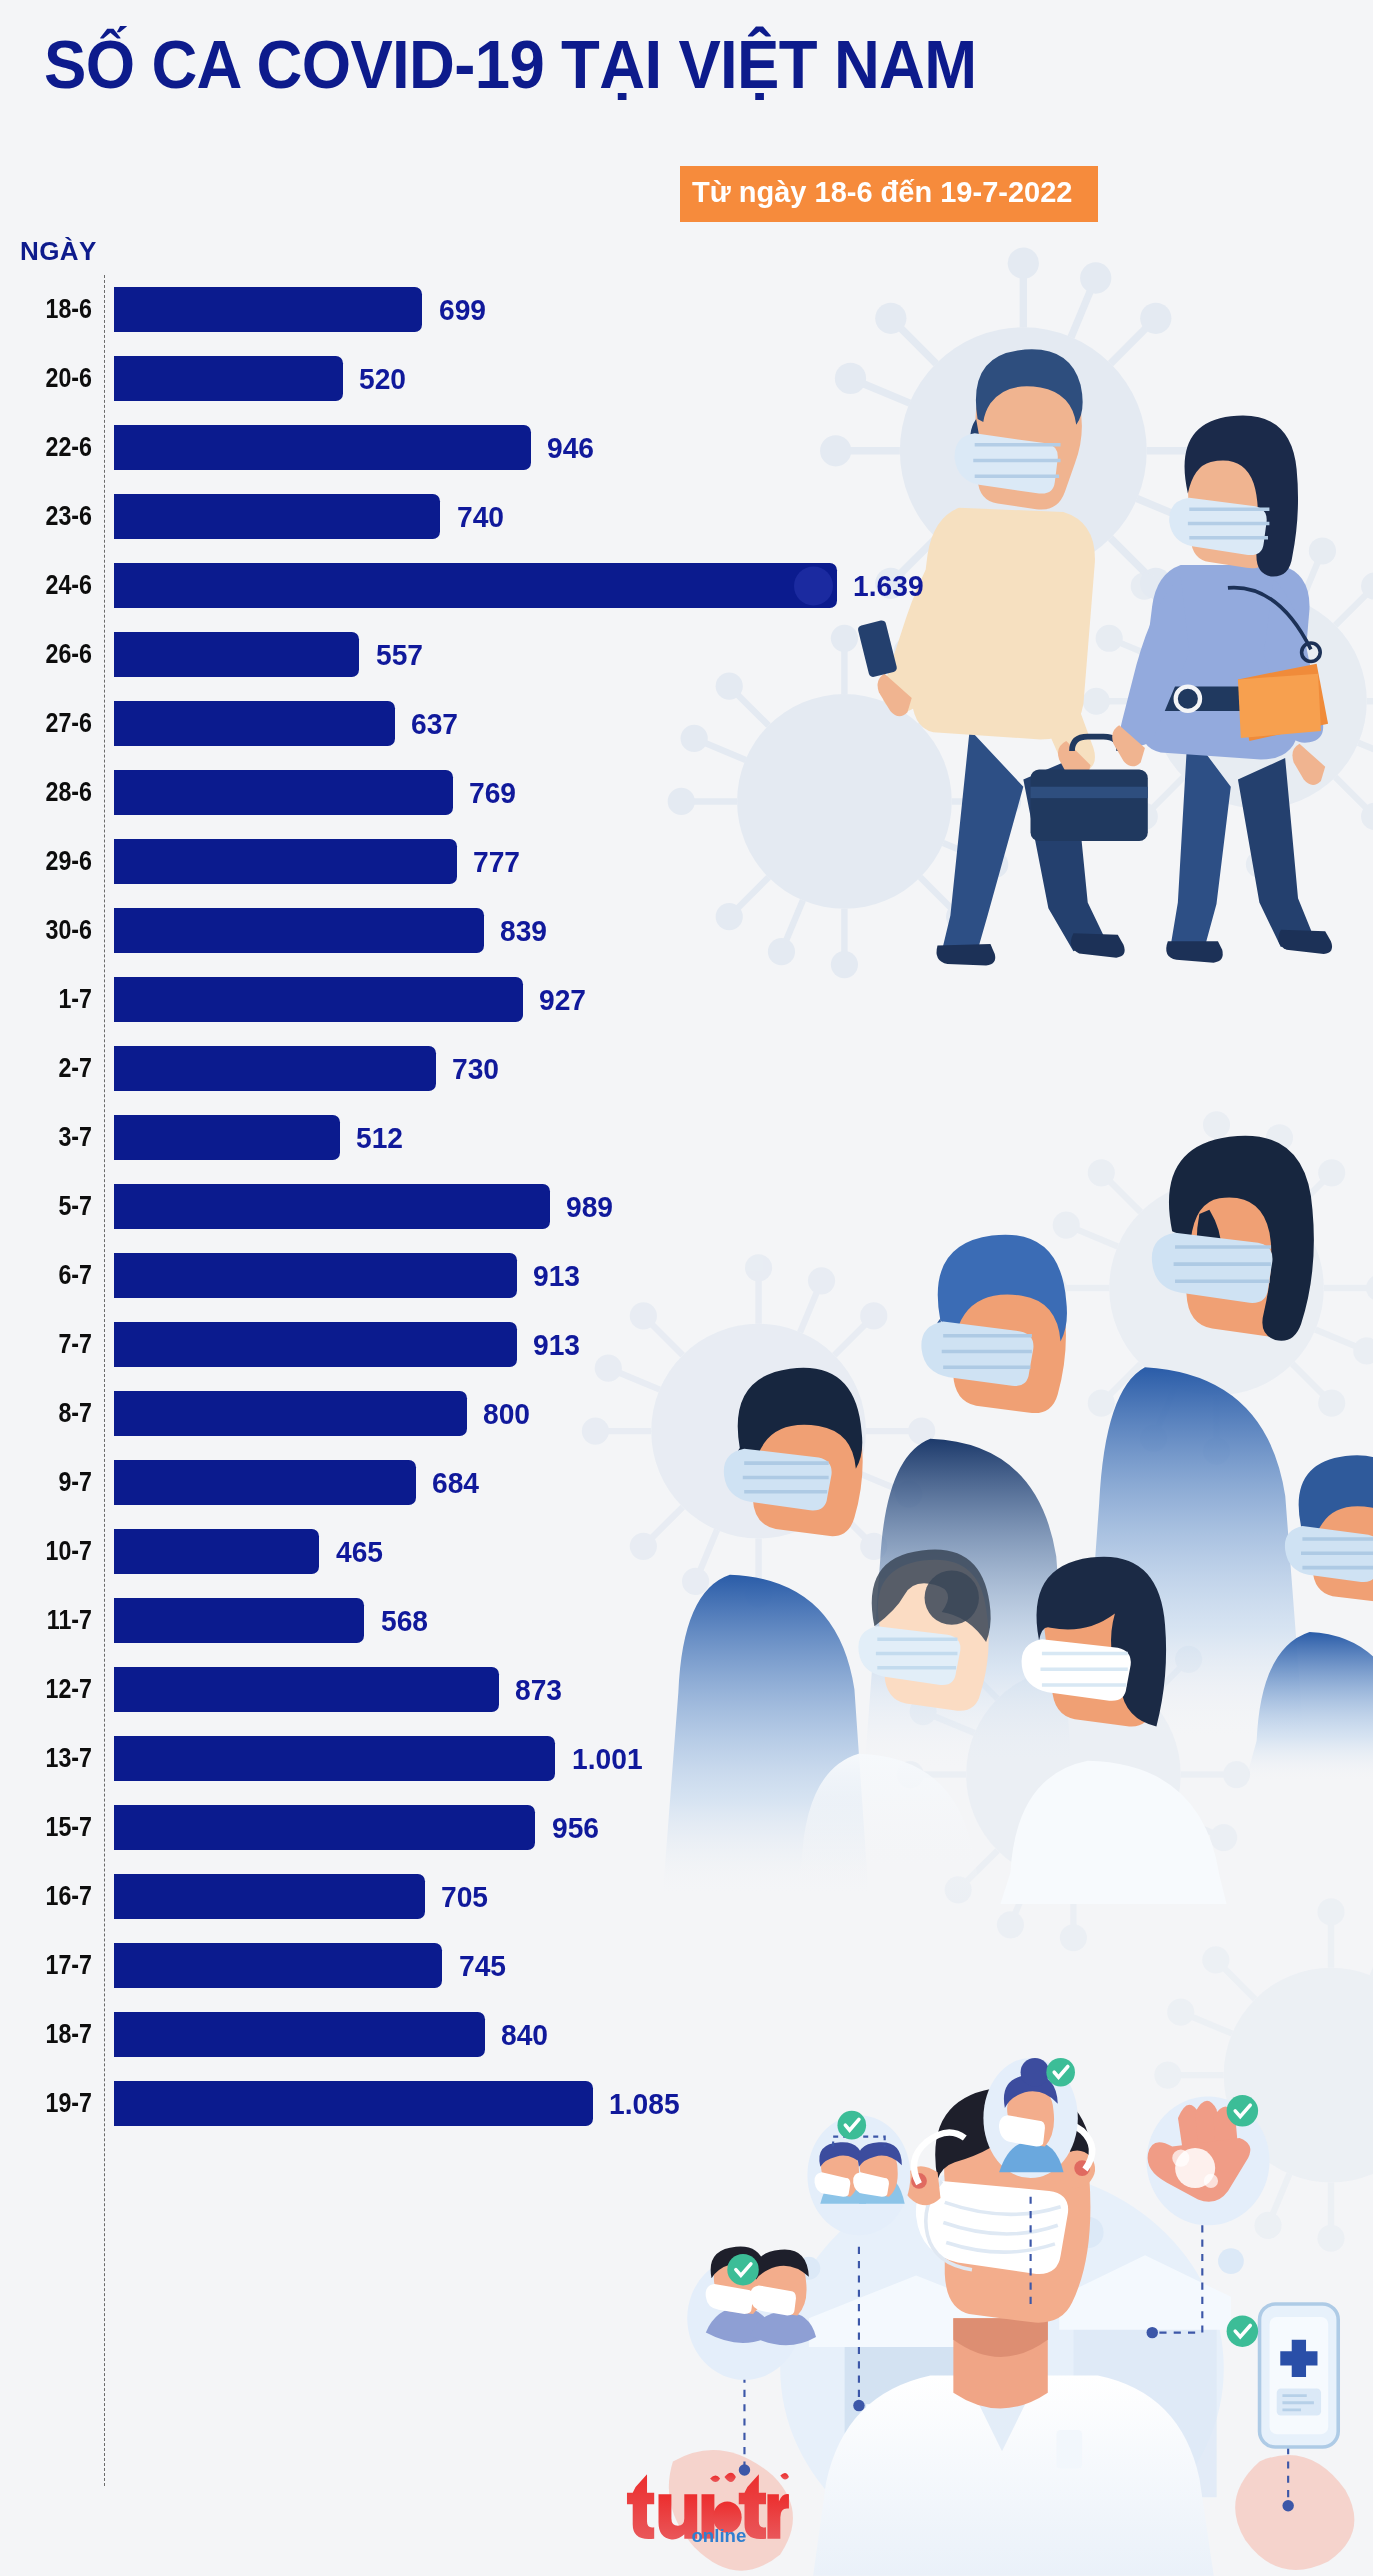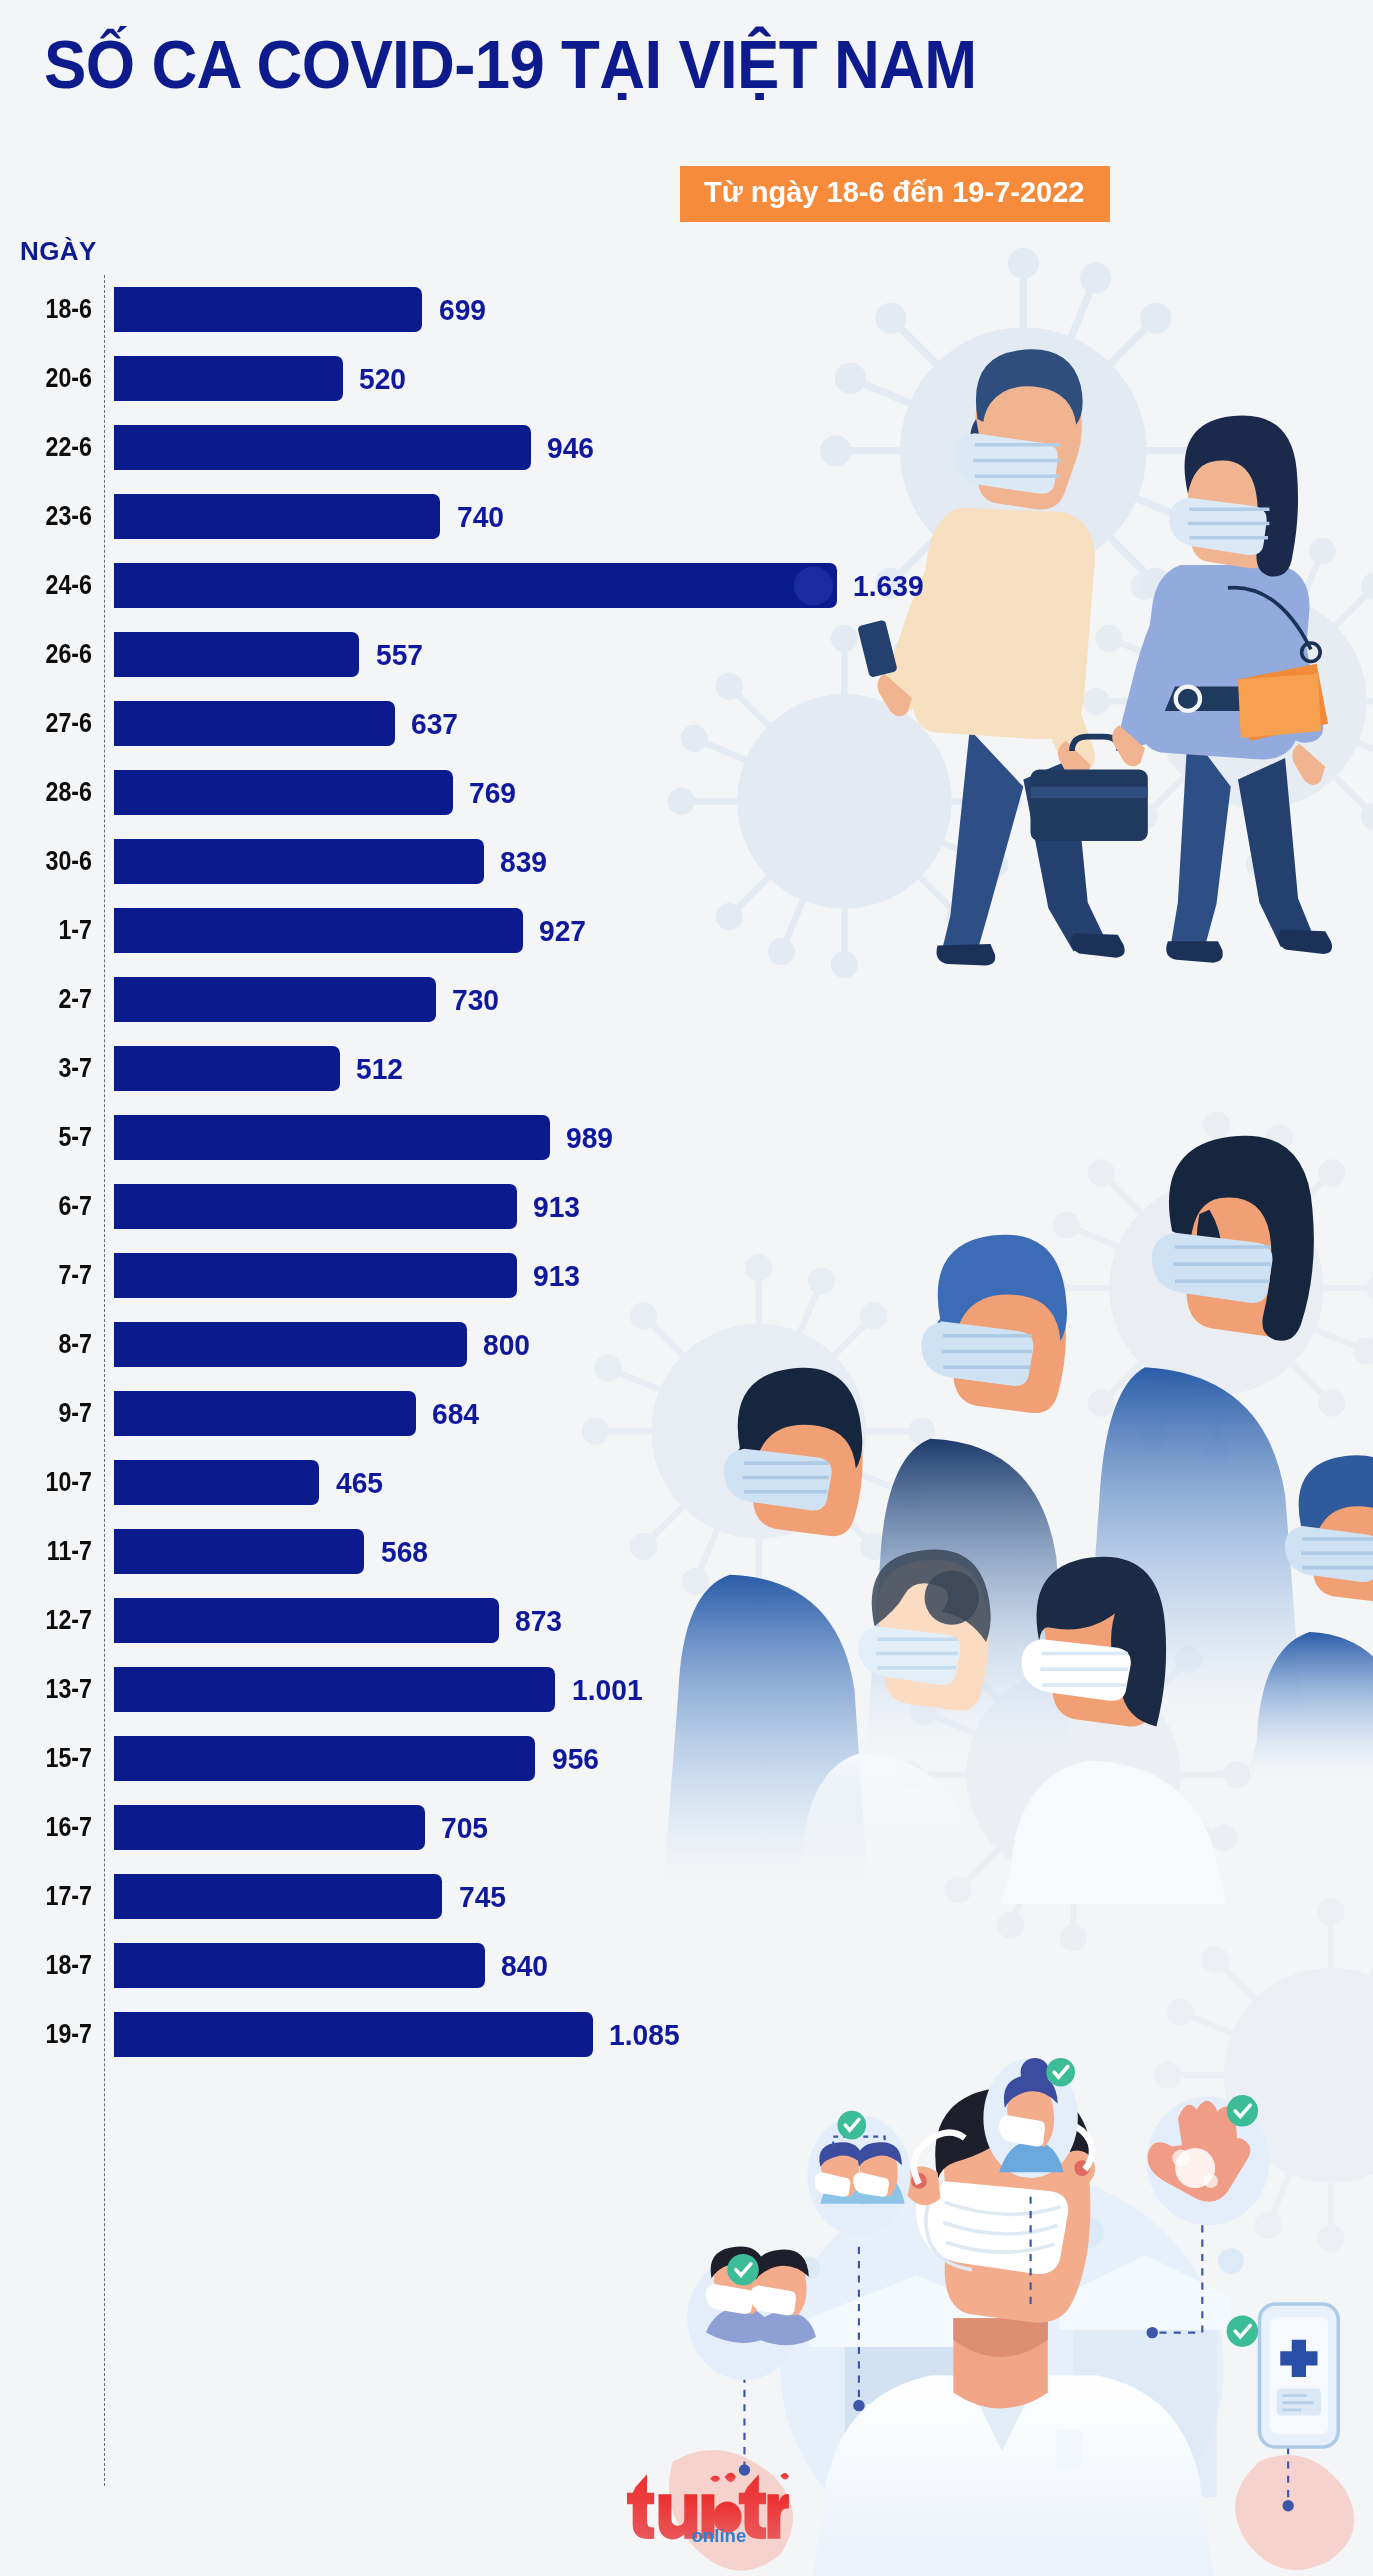--- a/index.html
+++ b/index.html
@@ -24,21 +24,21 @@
     letter-spacing:-0.7px;
     transform:scaleX(0.92);
     transform-origin:left center;
     white-space:nowrap;
   }
   .date-badge{
     position:absolute; left:680px; top:166px;
     background:#f68b3c;
     color:#ffffff;
     font-size:29px; font-weight:bold;
-    padding:10px 26px 13px 24px;
+    padding:10px 26px 13px 12px;
     white-space:nowrap;
   }
   .axis-caption{
     position:absolute; left:20px; top:236px;
     color:#0d1b8c; font-weight:bold; font-size:26px;
     letter-spacing:0.4px;
     text-align:center;
   }
 
   
@@ -415,20 +415,25 @@
         <div class="row-label">27-6</div>
         <div class="bar" style="width: 281px;"></div>
         <div class="bar-value" style="left: 411px;">637</div>
       </div>
       <div class="row">
         <div class="row-label">28-6</div>
         <div class="bar" style="width: 339px;"></div>
         <div class="bar-value" style="left: 469px;">769</div>
       </div>
       <div class="row">
+        <div class="row-label">29-6</div>
+        <div class="bar" style="width: 343px;"></div>
+        <div class="bar-value" style="left: 473px;">777</div>
+      </div>
+      <div class="row">
         <div class="row-label">30-6</div>
         <div class="bar" style="width: 370px;"></div>
         <div class="bar-value" style="left: 500px;">839</div>
       </div>
       <div class="row">
         <div class="row-label">1-7</div>
         <div class="bar" style="width: 409px;"></div>
         <div class="bar-value" style="left: 539px;">927</div>
       </div>
       <div class="row">

